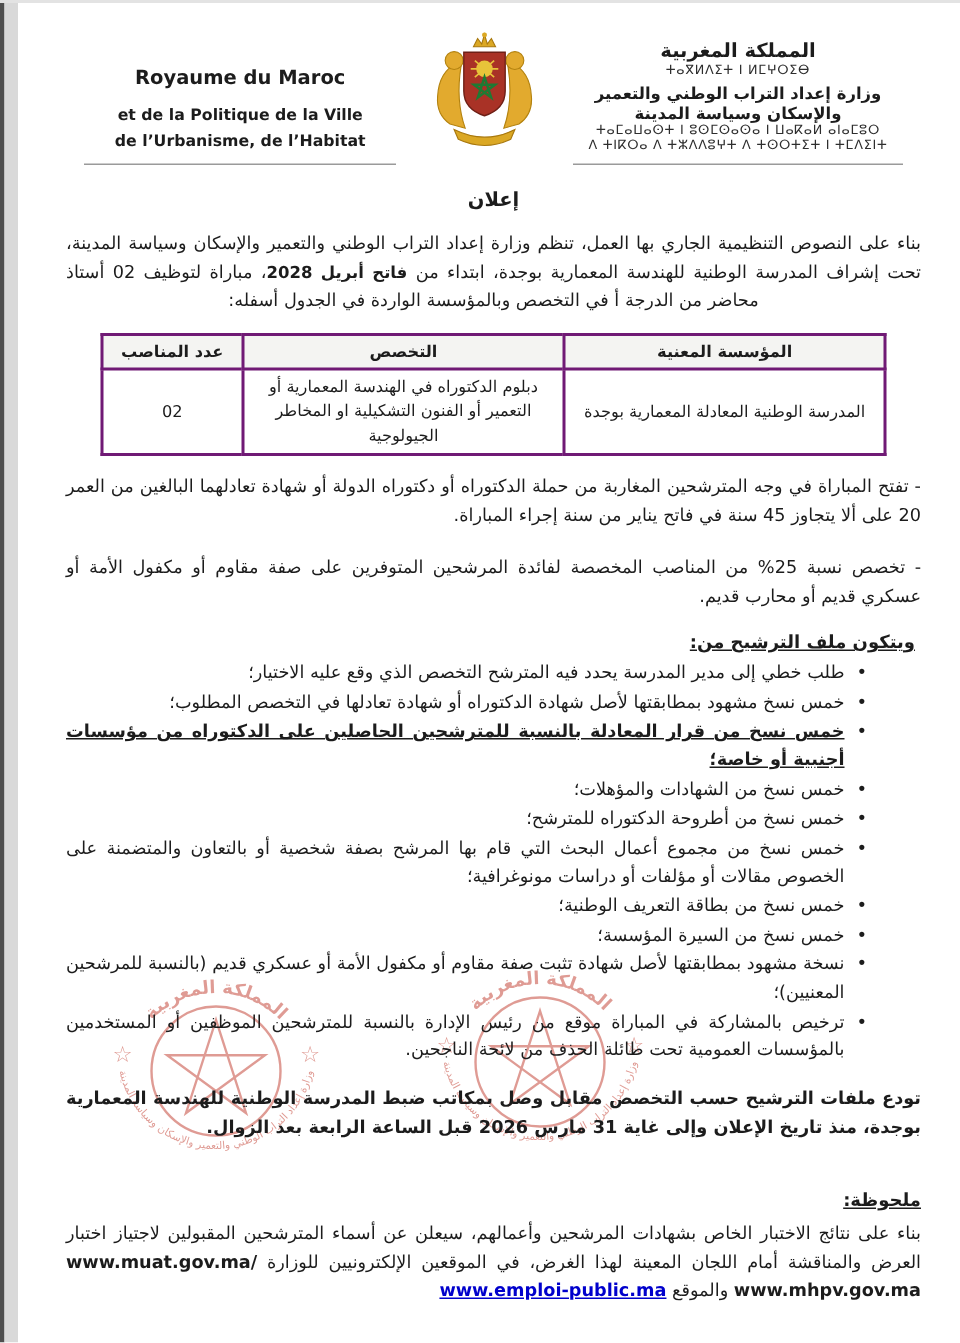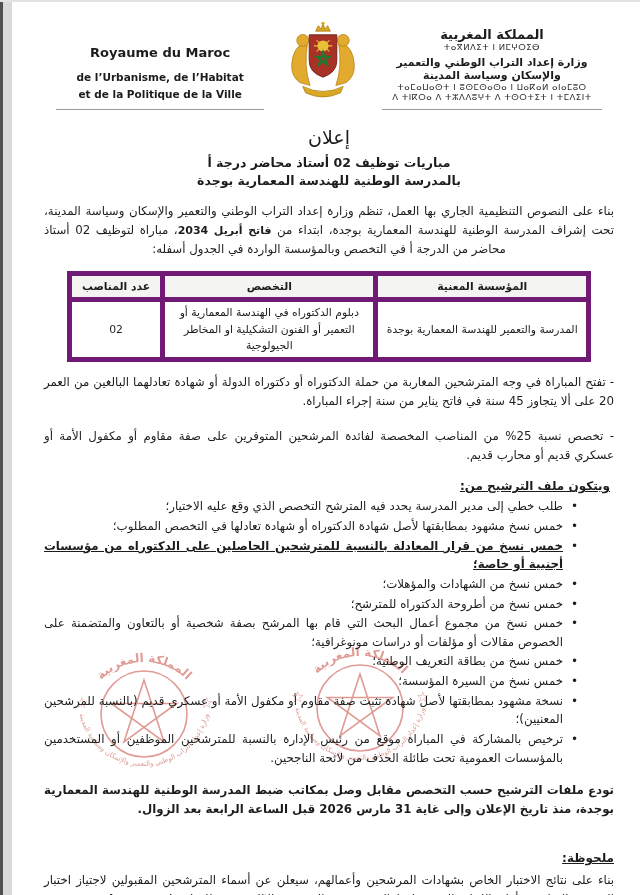--- a/index.html
+++ b/index.html
@@ -21,31 +21,31 @@
   .hdr-rule{border:none;border-top:1px solid #9a9a9a;margin:7px 12px 0 12px;}
   .crest{width:96px;padding-top:6px;text-align:center;}
   .hdr-right{width:250px;text-align:center;direction:rtl;padding-top:8px;}
   .hdr-right .king{font-size:13px;font-weight:bold;}
   .tifi{font-size:8.5px;color:#2e2e2e;letter-spacing:.5px;direction:ltr;}
   .hdr-right .min{font-size:11px;font-weight:bold;margin-top:4px;}
 
   
   .doc{direction:rtl;}
   .title-block{text-align:center;margin-top:16px;}
-  .ann-title{font-size:19px;font-weight:normal;}
+  .ann-title{font-size:13px;font-weight:bold;}
   .ann-sub{font-size:12.5px;font-weight:bold;line-height:1.45;margin-top:6px;}
 
   .para{font-size:11.8px;line-height:1.62;text-align:justify;margin-top:12px;}
   .para.centerlast{text-align-last:center;}
   .bold{font-weight:normal;}
   .small-date{font-weight:bold;font-size:11px;}
 
   
   table.jobs{width:92%;margin:10px auto 0 auto;border-collapse:collapse;font-size:10.8px;}
-  table.jobs th,table.jobs td{border:5px solid #701a75;text-align:center;vertical-align:middle;padding:3px 6px;}
+  table.jobs th,table.jobs td{border:2px solid #701a75;text-align:center;vertical-align:middle;padding:3px 6px;}
   table.jobs th{background:#f4f4f2;font-weight:bold;padding:4px 6px;}
   td.inst{width:41%;border-bottom:3px solid #000;}
   td.spec{width:41%;line-height:1.5;}
   td.num{width:18%;}
 
   
   .section-head{font-size:12px;font-weight:bold;text-decoration:underline;margin:14px 4px 2px 0;}
   ul.files{list-style:none;margin:4px 34px 0 0;padding:0;font-size:11.8px;}
   ul.files li{position:relative;padding-right:17px;line-height:1.58;text-align:justify;margin-top:1px;}
   ul.files li::before{content:"•";position:absolute;right:2px;top:0;font-size:12px;}
@@ -107,22 +107,22 @@
       </text>
     </svg>
   </div>
 
   <div class="content">
 
     <div class="hdr">
       <div class="hdr-left">
         <div class="king">Royaume du Maroc</div>
         <div class="min">
+          <div>et de la Politique de la Ville</div>
           <div>de l’Urbanisme, de l’Habitat</div>
-          <div>et de la Politique de la Ville</div>
         </div>
         <hr class="hdr-rule">
       </div>
 
       <div class="crest">
         <svg width="92" height="88" viewBox="0 0 100 95">
           <path d="M42 14 l3-6 3 4 2-7 2 7 3-4 3 6 z" fill="#dba824" stroke="#a8780e" stroke-width=".8"></path>
           <circle cx="50" cy="5.5" r="1.8" fill="#dba824"></circle>
           <path d="M30 26 q-13 6 -14 24 q-1 13 9 20 l11 3 q-7-20 -3-45 z" fill="#e2aa2e" stroke="#b3820f" stroke-width=".8"></path>
           <circle cx="28" cy="24" r="6.5" fill="#e2aa2e" stroke="#b3820f" stroke-width=".8"></circle>
@@ -143,39 +143,35 @@
         <div class="tifi">ⵜⴰⵎⴰⵡⴰⵙⵜ ⵏ ⵓⵙⵎⵙⴰⵙⴰ ⵏ ⵡⴰⴽⴰⵍ ⴰⵏⴰⵎⵓⵔ</div>
         <div class="tifi">ⴷ ⵜⵏⴽⵔⴰ ⴷ ⵜⵣⴷⴷⵓⵖⵜ ⴷ ⵜⵙⵔⵜⵉⵜ ⵏ ⵜⵎⴷⵉⵏⵜ</div>
         <hr class="hdr-rule">
       </div>
     </div>
 
     <div class="doc">
 
       <div class="title-block">
         <div class="ann-title">إعلان</div>
-        <div class="ann-sub">
-          <div>مباريات توظيف 02 أستاذ محاضر درجة أ</div>
-          <div>بالمدرسة الوطنية للهندسة المعمارية بوجدة</div>
-        </div>
-      </div>
-
-      <p class="para centerlast"><span>بناء على النصوص التنظيمية الجاري بها العمل، تنظم وزارة إعداد التراب الوطني والتعمير والإسكان وسياسة المدينة، تحت إشراف المدرسة الوطنية للهندسة المعمارية بوجدة، ابتداء من </span><span class="small-date">فاتح أبريل 2034</span><span>، مباراة لتوظيف 02 أستاذ محاضر من الدرجة أ في التخصص وبالمؤسسة الواردة في الجدول أسفله:</span></p>
+      </div>
+
+      <p class="para centerlast"><span>بناء على النصوص التنظيمية الجاري بها العمل، تنظم وزارة إعداد التراب الوطني والتعمير والإسكان وسياسة المدينة، تحت إشراف المدرسة الوطنية للهندسة المعمارية بوجدة، ابتداء من </span><span class="small-date">فاتح أبريل 2028</span><span>، مباراة لتوظيف 02 أستاذ محاضر من الدرجة أ في التخصص وبالمؤسسة الواردة في الجدول أسفله:</span></p>
 
       <table class="jobs">
         <thead>
           <tr>
             <th>المؤسسة المعنية</th>
             <th>التخصص</th>
             <th>عدد المناصب</th>
           </tr>
         </thead>
         <tbody>
           <tr>
-            <td class="inst">المدرسة والتعمير للهندسة المعمارية بوجدة</td>
+            <td class="inst">المدرسة الوطنية المعادلة المعمارية بوجدة</td>
             <td class="spec">دبلوم الدكتوراه في الهندسة المعمارية أو التعمير أو الفنون التشكيلية او المخاطر الجيولوجية</td>
             <td class="num">02</td>
           </tr>
         </tbody>
       </table>
 
       <p class="para" style="margin-top:11px">- تفتح المباراة في وجه المترشحين المغاربة من حملة الدكتوراه أو دكتوراه الدولة أو شهادة تعادلهما البالغين من العمر 20 على ألا يتجاوز 45 سنة في فاتح يناير من سنة إجراء المباراة.</p>
       <p class="para" style="margin-top:16px">- تخصص نسبة 25% من المناصب المخصصة لفائدة المرشحين المتوفرين على صفة مقاوم أو مكفول الأمة أو عسكري قديم أو محارب قديم.</p>
 
       <div class="section-head">ويتكون ملف الترشيح من:</div>

